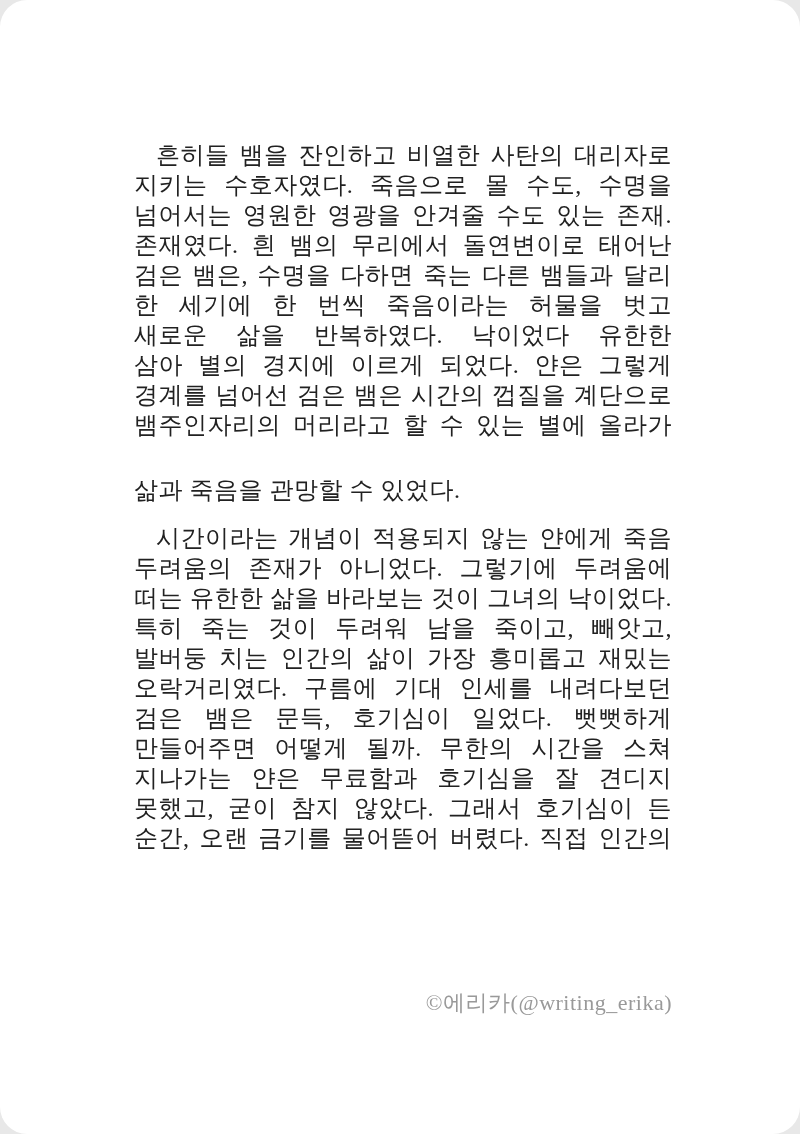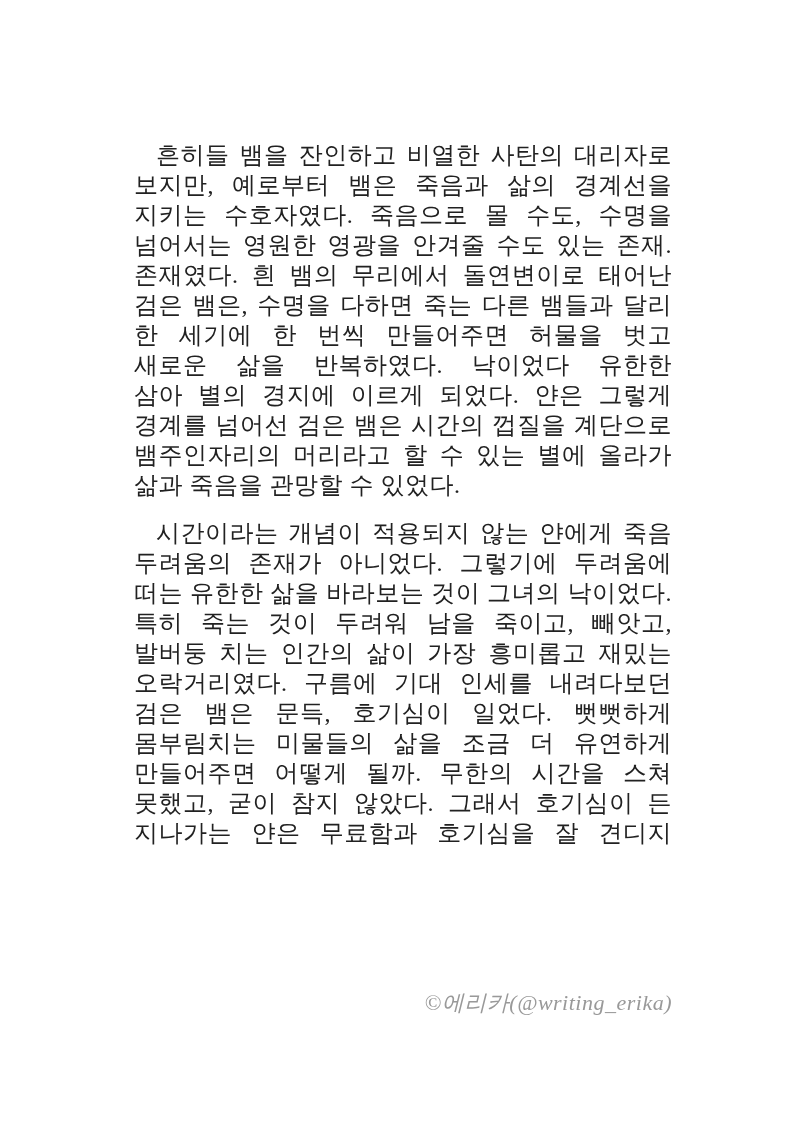--- a/index.html
+++ b/index.html
@@ -33,60 +33,59 @@
     height: 30px;
     overflow: hidden;
     text-align: justify;
     text-align-last: justify;
   }
   .line.first {
     text-indent: 22px;
   }
   .line.last {
     text-align-last: left;
+    margin-top: 35px;
   }
   .credit {
     position: absolute;
     top: 988px;
     right: 128px;
     font-size: 22px;
-    font-style: italic;
     color: #999999;
     letter-spacing: 0.5px;
   }
 </style>
 </head>
 <body>
 
-<div class="page" style="background: rgb(255, 255, 255);">
+<div class="page" style="background: rgb(255, 255, 255); border-radius: 27px;">
   <div class="story" style="color: rgb(33, 33, 33);">
       <div class="paragraph">
         <div class="line first">흔히들 뱀을 잔인하고 비열한 사탄의 대리자로</div>
-        <div class="line">보지만, 예로부터 뱀은 죽음과 삶의 경계선을</div>
         <div class="line">지키는 수호자였다. 죽음으로 몰 수도, 수명을</div>
         <div class="line">넘어서는 영원한 영광을 안겨줄 수도 있는 존재.</div>
         <div class="line">존재였다. 흰 뱀의 무리에서 돌연변이로 태어난</div>
         <div class="line">검은 뱀은, 수명을 다하면 죽는 다른 뱀들과 달리</div>
-        <div class="line">한 세기에 한 번씩 만들어주면 허물을 벗고</div>
+        <div class="line">한 세기에 한 번씩 죽음이라는 허물을 벗고</div>
         <div class="line">새로운 삶을 반복하였다. 낙이었다 유한한</div>
         <div class="line">삼아 별의 경지에 이르게 되었다. 얀은 그렇게</div>
         <div class="line">경계를 넘어선 검은 뱀은 시간의 껍질을 계단으로</div>
         <div class="line">뱀주인자리의 머리라고 할 수 있는 별에 올라가</div>
         <div class="line last">삶과 죽음을 관망할 수 있었다.</div>
       </div>
       <div class="paragraph">
         <div class="line first">시간이라는 개념이 적용되지 않는 얀에게 죽음은</div>
         <div class="line">두려움의 존재가 아니었다. 그렇기에 두려움에</div>
         <div class="line">떠는 유한한 삶을 바라보는 것이 그녀의 낙이었다.</div>
         <div class="line">특히 죽는 것이 두려워 남을 죽이고, 빼앗고,</div>
         <div class="line">발버둥 치는 인간의 삶이 가장 흥미롭고 재밌는</div>
         <div class="line">오락거리였다. 구름에 기대 인세를 내려다보던</div>
         <div class="line">검은 뱀은 문득, 호기심이 일었다. 뻣뻣하게</div>
-        <div class="line">몸부림치는 미물들의 삶을 조금 더 유연하게</div>
         <div class="line">만들어주면 어떻게 될까. 무한의 시간을 스쳐</div>
+        <div class="line">지나가는 얀은 무료함과 호기심을 잘 견디지</div>
         <div class="line">못했고, 굳이 참지 않았다. 그래서 호기심이 든</div>
-        <div class="line">지나가는 얀은 무료함과 호기심을 잘 견디지</div>
+        <div class="line">순간, 오랜 금기를 물어뜯어 버렸다. 직접 인간의</div>
       </div>
     </div>
   <div class="credit" style="color: rgb(153, 153, 153);">
     <span>©에리카(@writing_erika)</span>
   </div>
 </div>
 
 </body></html>

